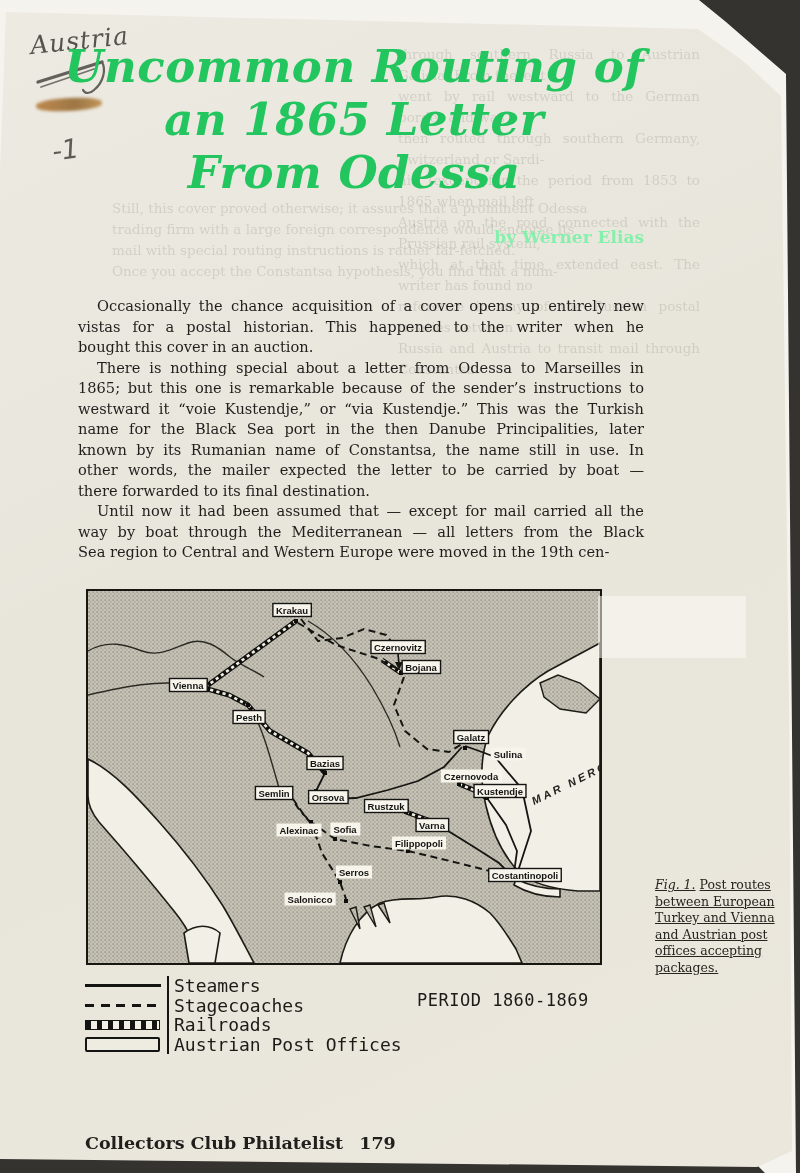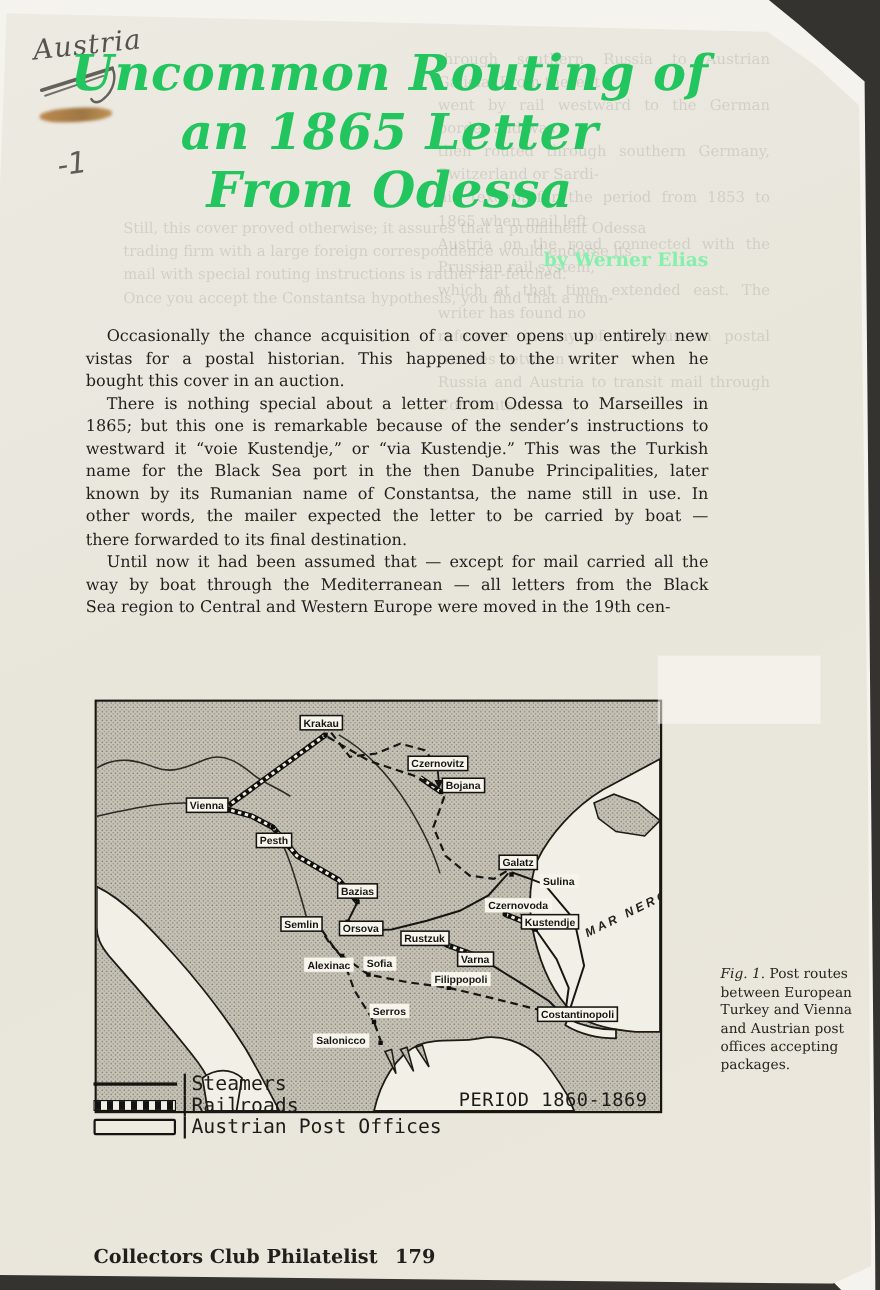--- a/index.html
+++ b/index.html
@@ -30,26 +30,26 @@
     font:italic 700 45px/53px "DejaVu Serif",serif;color:#22c55e;letter-spacing:.5px;}
   .byline{position:absolute;top:227px;right:156px;font:700 17px "DejaVu Serif",serif;color:#86efac;}
   
   .body-text{position:absolute;left:78px;top:296px;width:566px;
     font:14.6px/20.5px "DejaVu Serif",serif;color:#201f1c;}
   .bline{text-align:justify;text-align-last:justify;}
   .bline.last{text-align-last:left;}
   .para .bline:first-child{text-indent:19px;}
   
   .figure-frame{position:absolute;left:86px;top:589px;width:512px;height:372px;
-    border:2.5px solid #171611;background:#f2efe6;margin-top:47px;}
+    border:2.5px solid #171611;background:#f2efe6;}
   .figure-frame svg{display:block;width:512px;height:372px;}
   .light-patch{position:absolute;left:598px;top:596px;width:148px;height:62px;
     background:rgba(252,250,244,.55);}
   .caption{position:absolute;left:655px;top:877px;width:120px;
-    font:12.5px/16.5px "DejaVu Serif",serif;color:#26251f;}
+    font:12.5px/16.5px "DejaVu Serif",serif;color:#26251f;text-decoration:underline;}
   .fig-label{font-style:italic;margin-right:4px;}
   
   .steamer{stroke:#151512;stroke-width:1.8;}
   .stage-r{stroke:#151512;stroke-width:2;stroke-dasharray:7 4.5;}
   .rail-base{stroke:#0f0f0c;stroke-width:5;}
   .rail-ties{stroke:#f2efe6;stroke-width:2.6;stroke-dasharray:3.2 3.2;}
   .city-dot{fill:#0e0e0c;}
   .label-text{font:bold 9.5px "Liberation Sans",sans-serif;fill:#141412;}
   .label-box{fill:#f6f4eb;}
   .label-box.boxed{stroke:#141412;stroke-width:1.4;}
@@ -313,20 +313,26 @@
 
   <div class="legend">
       <div class="legend-row">
         <div class="sym-cell">
           <div class="sym-steamer"></div>
         </div>
         <div class="legend-label">Steamers</div>
       </div>
       <div class="legend-row">
         <div class="sym-cell">
+          <div class="sym-stage"></div>
+        </div>
+        <div class="legend-label">Stagecoaches</div>
+      </div>
+      <div class="legend-row">
+        <div class="sym-cell">
           <div class="sym-rail"></div>
         </div>
         <div class="legend-label">Railroads</div>
       </div>
       <div class="legend-row">
         <div class="sym-cell">
           <div class="sym-post"></div>
         </div>
         <div class="legend-label">Austrian Post Offices</div>
       </div>

